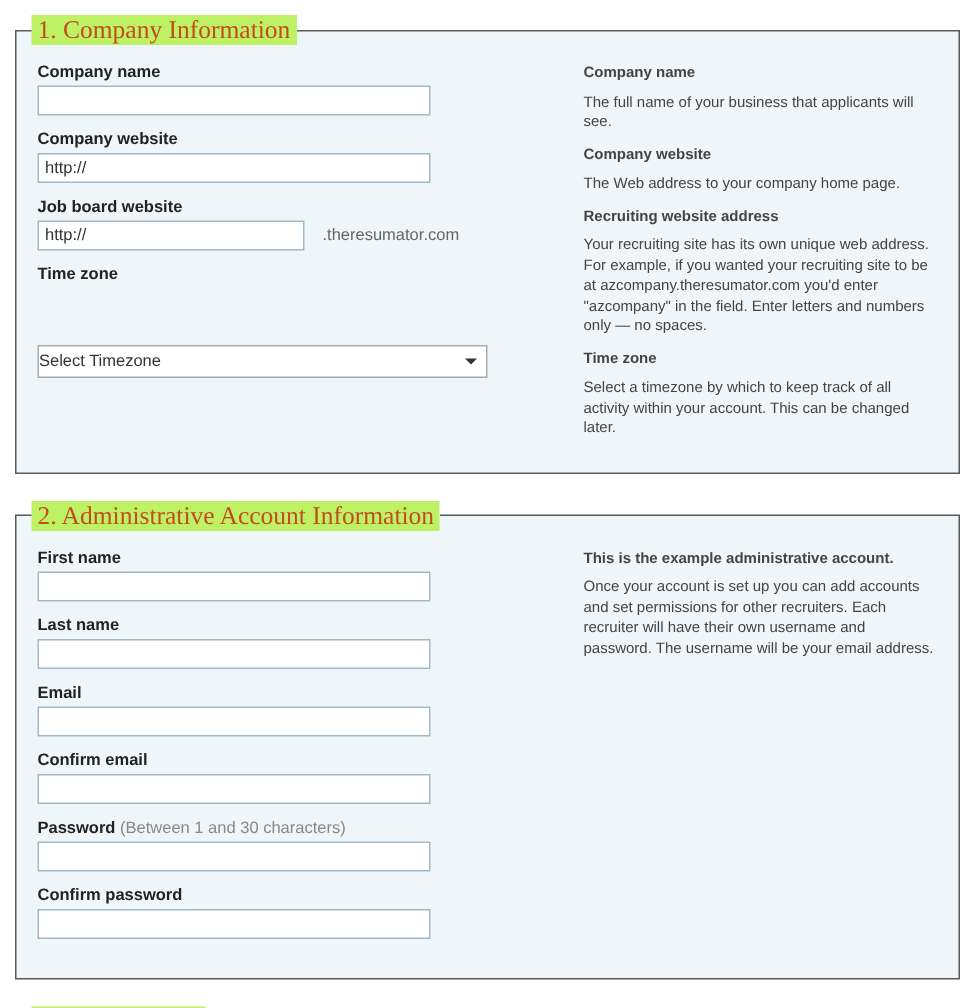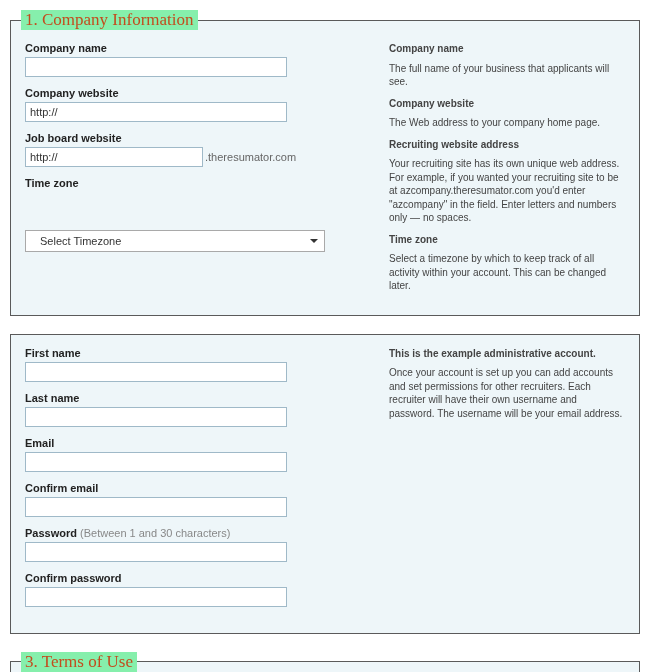--- a/index.html
+++ b/index.html
@@ -17,21 +17,21 @@
     background: #eef6f9;
     margin: 0 0 18px 0;
     padding: 12px 14px 16px 14px;
     position: relative;
   }
   legend {
     font-family: Georgia, "Times New Roman", serif;
     color: #c24c1e;
     font-size: 17px;
     padding: 0 4px;
-    background: #86efac;
+    background: #bef264;
     margin-left: -4px;
   }
   .cols { display: flex; gap: 24px; }
   .left { flex: 0 0 340px; }
   .right { flex: 1; font-size: 10px; color: #444; line-height: 1.35; }
   .right .hd { font-weight: bold; margin-top: 8px; }
   .right .hd:first-child { margin-top: 0; }
   .right p { margin: 0 0 6px 0; }
   .field { margin-bottom: 10px; }
   .field label {
@@ -45,30 +45,30 @@
   .txt {
     width: 262px;
     height: 20px;
     border: 1px solid #9fb9c8;
     background: #fff;
     font-size: 11px;
     padding: 1px 4px;
     color: #333;
   }
   .txt.short { width: 178px; }
-  .suffix { font-size: 11px; color: #666; margin-left: 2px; }
+  .suffix { font-size: 11px; color: #666; margin-left: 12px; }
   .sel-wrap {
     width: 300px;
     height: 22px;
     border: 1px solid #a9a9a9;
     background: #fff;
     display: flex;
     align-items: center;
     justify-content: space-between;
-    padding: 0 6px 0 14px;
+    padding: 0 6px 0 0;
     color: #333;
     font-size: 11px;
     cursor: pointer;
     margin-top: 41px;
   }
   .sel-wrap .caret {
     width: 0; height: 0;
     border-left: 4px solid transparent;
     border-right: 4px solid transparent;
     border-top: 4px solid #333;
@@ -113,20 +113,21 @@
       <p>The Web address to your company home page.</p>
       <p class="hd">Recruiting website address</p>
       <p>Your recruiting site has its own unique web address. For example, if you wanted your recruiting site to be at azcompany.theresumator.com you'd enter "azcompany" in the field. Enter letters and numbers only — no spaces.</p>
       <p class="hd">Time zone</p>
       <p>Select a timezone by which to keep track of all activity within your account. This can be changed later.</p>
     </div>
   </div>
 </fieldset>
 
 <fieldset>
+  <legend>2. Administrative Account Information</legend>
   <div class="cols">
     <div class="left">
 
       <div class="field">
         <label>First name</label>
         <input class="txt" type="text" style="">
       </div>
 
       <div class="field">
         <label>Last name</label>

